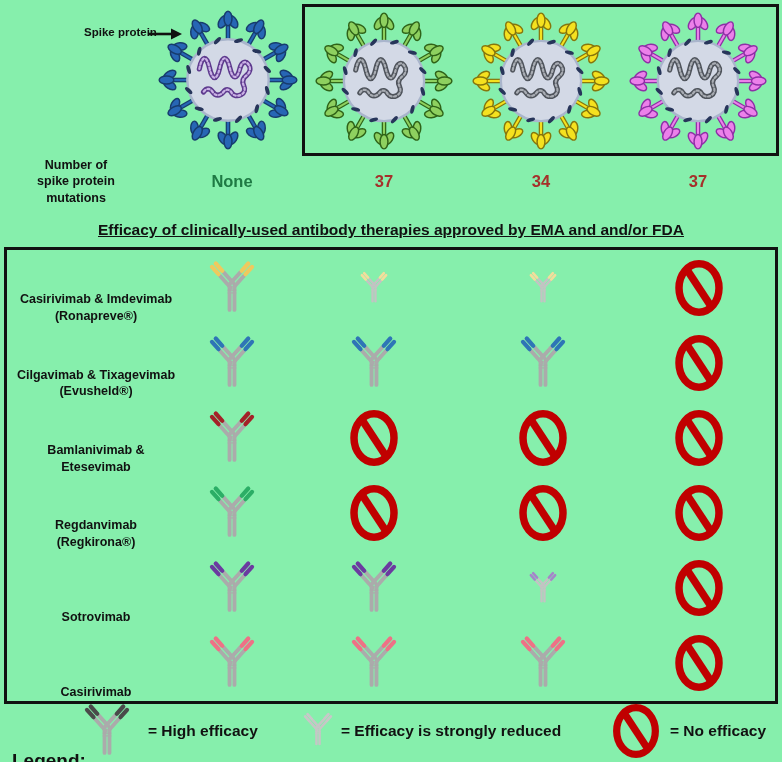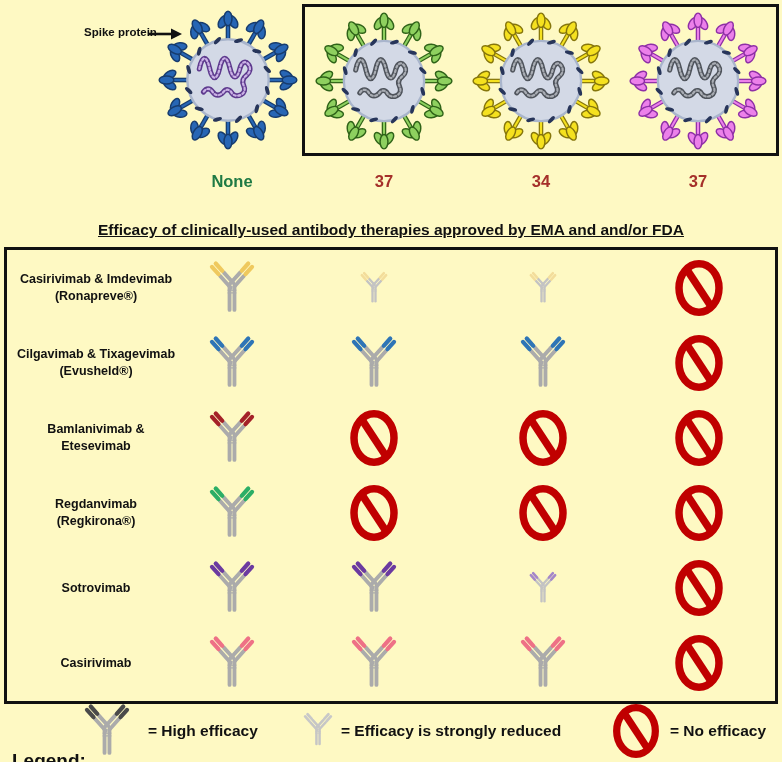--- a/index.html
+++ b/index.html
@@ -1,17 +1,17 @@
 <!DOCTYPE html>
 <html><head>
 <meta charset="utf-8">
 <style>
   html,body{margin:0;padding:0;background:#fff;}
   .canvas{
-    position:relative;width:782px;height:762px;background:#fef9c3;overflow:hidden;
+    position:relative;width:782px;height:762px;background:#86efac;overflow:hidden;
     font-family:"Liberation Sans",sans-serif;font-weight:bold;color:#111;
   }
   .spike-label{position:absolute;left:84px;top:26px;font-size:11.5px;white-space:nowrap;}
   .spike-arrow{position:absolute;left:149px;top:27px;}
   .virus{position:absolute;width:148px;height:148px;}
   #virus-0{left:154px;top:6px;}
   #virus-1{left:311px;top:8px;width:146px;height:146px;}
   #virus-2{left:468px;top:8px;width:146px;height:146px;}
   #virus-3{left:625px;top:8px;width:146px;height:146px;}
   .variant-box{position:absolute;left:302px;top:4px;width:477px;height:152px;
@@ -19,21 +19,21 @@
   .mut-label{position:absolute;left:10px;top:157px;width:132px;text-align:center;
     font-size:12.5px;line-height:1.3;}
   .mut-value{position:absolute;top:172px;transform:translateX(-50%);font-size:16.5px;}
   .title{position:absolute;left:0;top:221px;width:100%;text-align:center;font-size:15.5px;text-decoration:underline;}
   .table{
     position:absolute;left:4px;top:247px;width:774px;height:457px;
     border:3.5px solid #111;box-sizing:border-box;
     display:grid;grid-template-columns:172px 106px 178px 160px 1fr;
     grid-template-rows:repeat(6,1fr);
   }
-  .row-label{display:flex;flex-direction:column;justify-content:center;text-align:center;
+  .row-label{display:flex;flex-direction:column;justify-content:flex-end;text-align:center;
     font-size:12.5px;line-height:1.35;padding-left:6px;}
   .cell{display:flex;align-items:center;justify-content:center;}
   .icon-high{width:56px;height:60px;}
   .icon-reduced{width:34px;height:36px;}
   .icon-no{width:54px;height:60px;}
   .icon-box{display:inline-flex;align-items:center;justify-content:center;}
   .legend-label{position:absolute;left:12px;top:750px;font-size:19px;}
   .legend-text{position:absolute;top:722px;font-size:15.5px;white-space:nowrap;}
   #legend-text-0{left:148px;}
   #legend-text-1{left:341px;text-align:right;}
@@ -644,20 +644,25 @@
         <g transform="rotate(315)">
           <ellipse cx="0" cy="-44" rx="5" ry="2.1" fill="#27355A" transform="rotate(-32 0 -44)"></ellipse>
         </g>
         <g transform="rotate(345)">
           <ellipse cx="0" cy="-44" rx="5" ry="2.1" fill="#27355A" transform="rotate(-32 0 -44)"></ellipse>
         </g>
         <path d="M -31 -12 c 3 -15 8 -15 11 -1 c 3 14 8 14 11 0 c 3 -14 8 -14 11 0 c 3 13 8 13 11 0 c 2 -7 6 -8 9 -4 c 3 4 2 9 -2 12 c -4 3 -5 7 -3 11 c 2 4 1 8 -3 10 c -4 2 -8 1 -10 -2 c -2 -4 -6 -5 -9 -1 c -3.5 4.5 -8.5 4.5 -11.5 0 c -3 -4.5 -7 -4.5 -10 0" fill="none" stroke="#4F545C" stroke-width="5.6" stroke-linecap="round" stroke-linejoin="round"></path>
         <path d="M -31 -12 c 3 -15 8 -15 11 -1 c 3 14 8 14 11 0 c 3 -14 8 -14 11 0 c 3 13 8 13 11 0 c 2 -7 6 -8 9 -4 c 3 4 2 9 -2 12 c -4 3 -5 7 -3 11 c 2 4 1 8 -3 10 c -4 2 -8 1 -10 -2 c -2 -4 -6 -5 -9 -1 c -3.5 4.5 -8.5 4.5 -11.5 0 c -3 -4.5 -7 -4.5 -10 0" fill="none" stroke="#A9ADB4" stroke-width="2.4" stroke-linecap="round" stroke-dasharray="2.4 2.6"></path>
       </svg></div>
 
+  <div class="mut-label">
+    <div>Number of</div>
+    <div>spike protein</div>
+    <div>mutations</div>
+  </div>
   <div id="mutation-values">
       <span class="mut-value" style="left: 232px; color: rgb(31, 122, 68);">None</span>
       <span class="mut-value" style="left: 384px; color: rgb(165, 48, 42);">37</span>
       <span class="mut-value" style="left: 541px; color: rgb(165, 48, 42);">34</span>
       <span class="mut-value" style="left: 698px; color: rgb(165, 48, 42);">37</span>
     </div>
 
   <div class="title">Efficacy of clinically-used antibody therapies approved by EMA and and/or FDA</div>
 
   <div class="table" id="table-grid">

